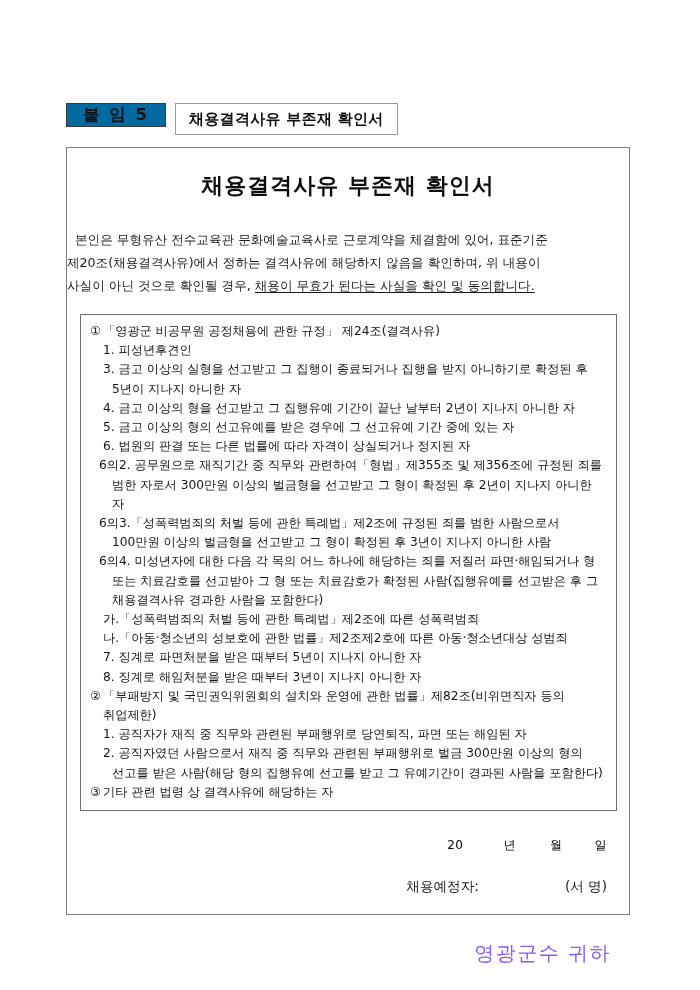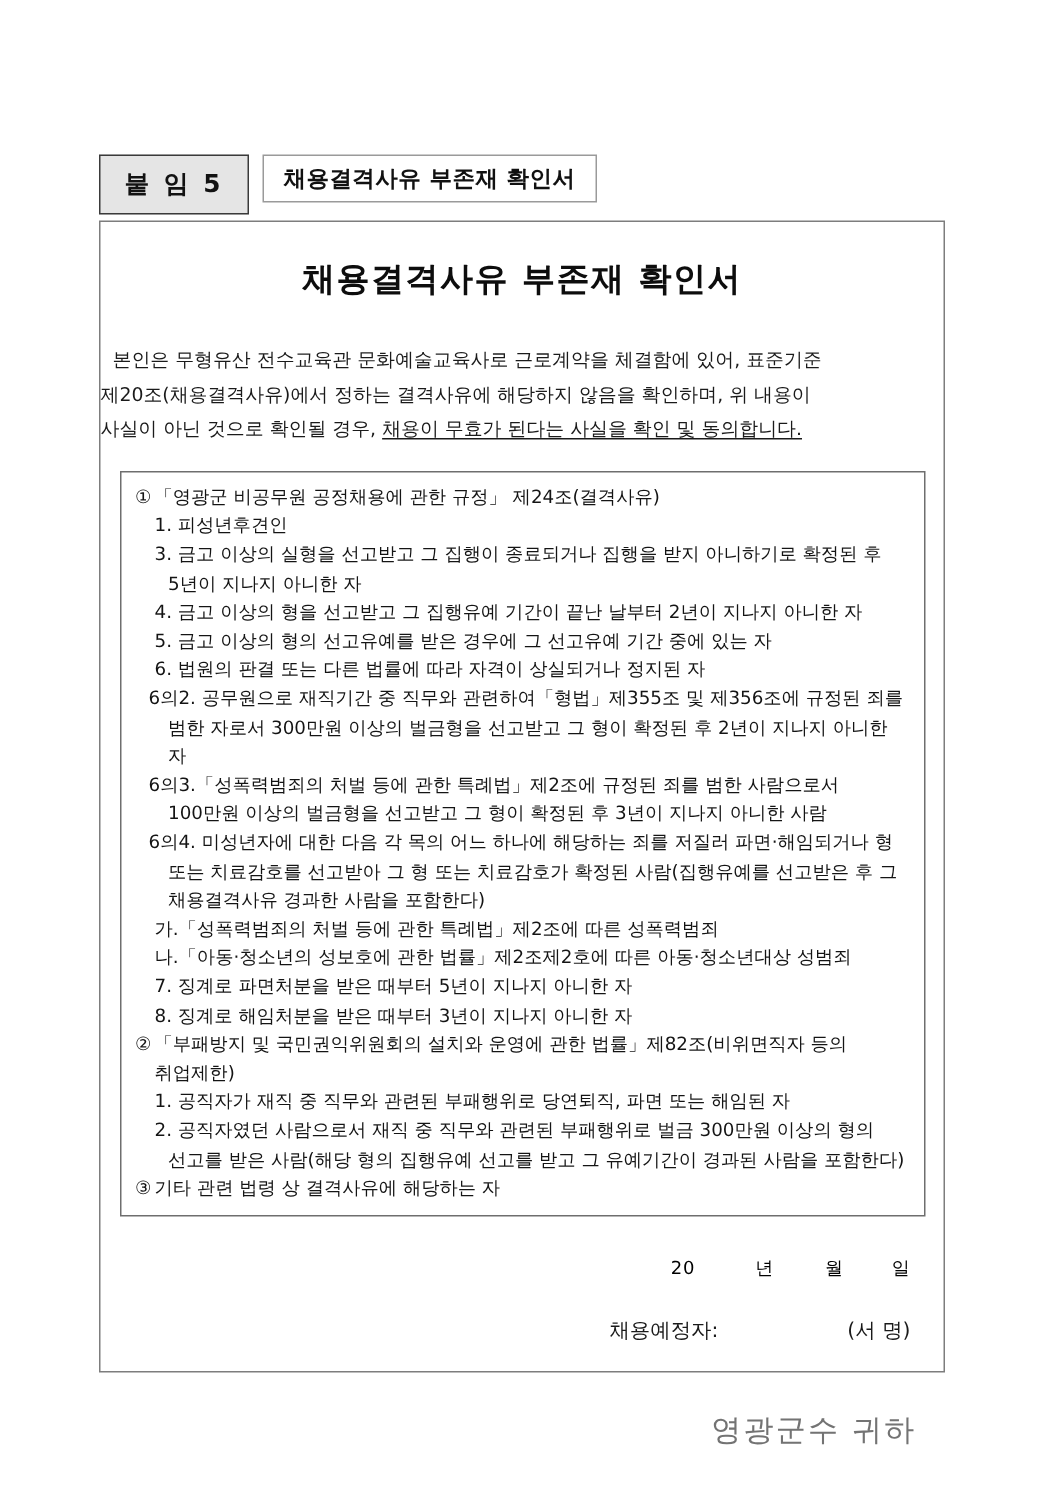--- a/index.html
+++ b/index.html
@@ -21,22 +21,22 @@
     position: absolute;
     left: 66px;
     top: 103px;
     display: flex;
     align-items: stretch;
     gap: 9px;
   }
   .badge-attach {
     box-sizing: border-box;
     width: 100px;
-    height: 40px;
-    background: #e5e5e5;
+    height: 24px;
+    background: #0369a1;
     border: 1.6px solid #3a3a3a;
     display: flex;
     align-items: center;
     justify-content: center;
     font-size: 16.5px;
     font-weight: bold;
     letter-spacing: 2px;
     color: #121212;
   }
   .badge-title {
@@ -141,21 +141,21 @@
     font-size: 13.6px;
     color: #1a1a1a;
   }
   .sig-person .gap { display: inline-block; width: 86px; }
 
   .sig-to {
     margin: 44px 18px 0 0;
     text-align: right;
     font-size: 20px;
     letter-spacing: 1.5px;
-    color: #737373;
+    color: #8b5cf6;
   }
 </style>
 </head>
 <body>
 
 <div class="header-row">
   <div class="badge-attach">붙 임 5</div>
   <div class="badge-title">채용결격사유 부존재 확인서</div>
 </div>
 

